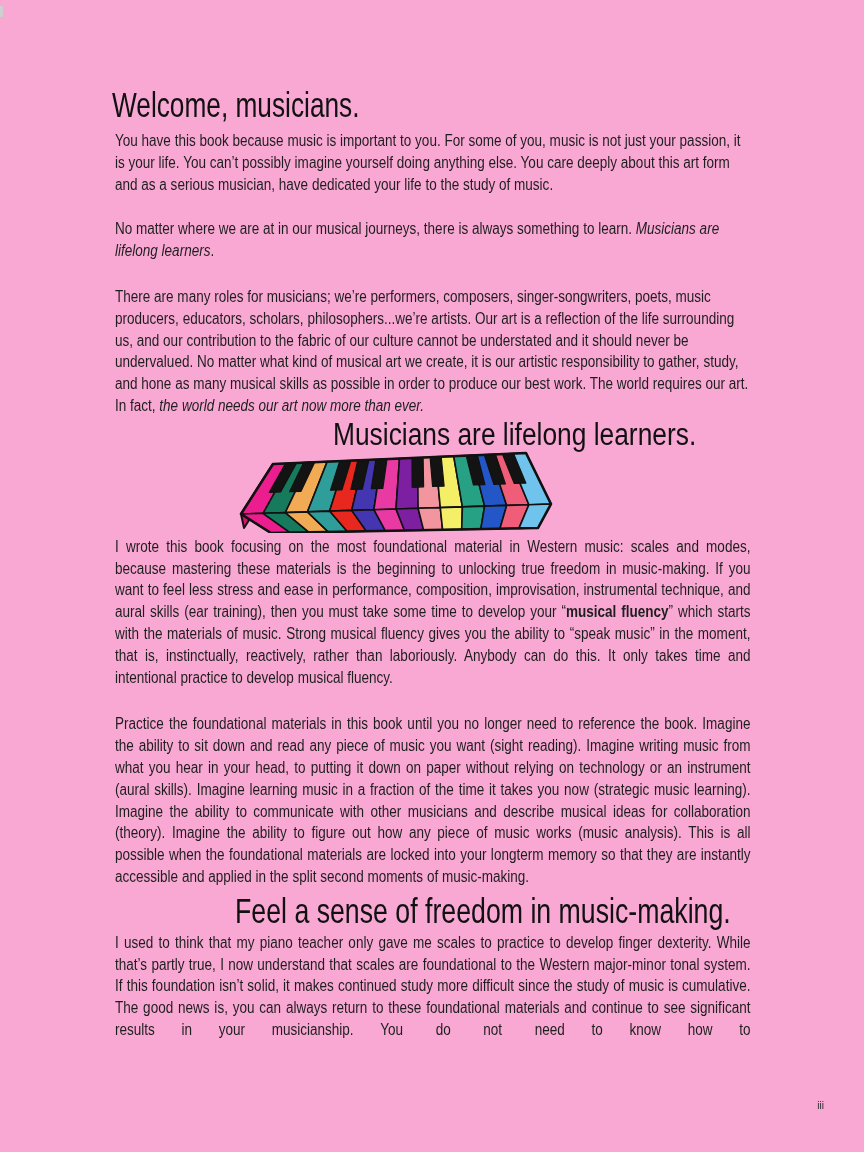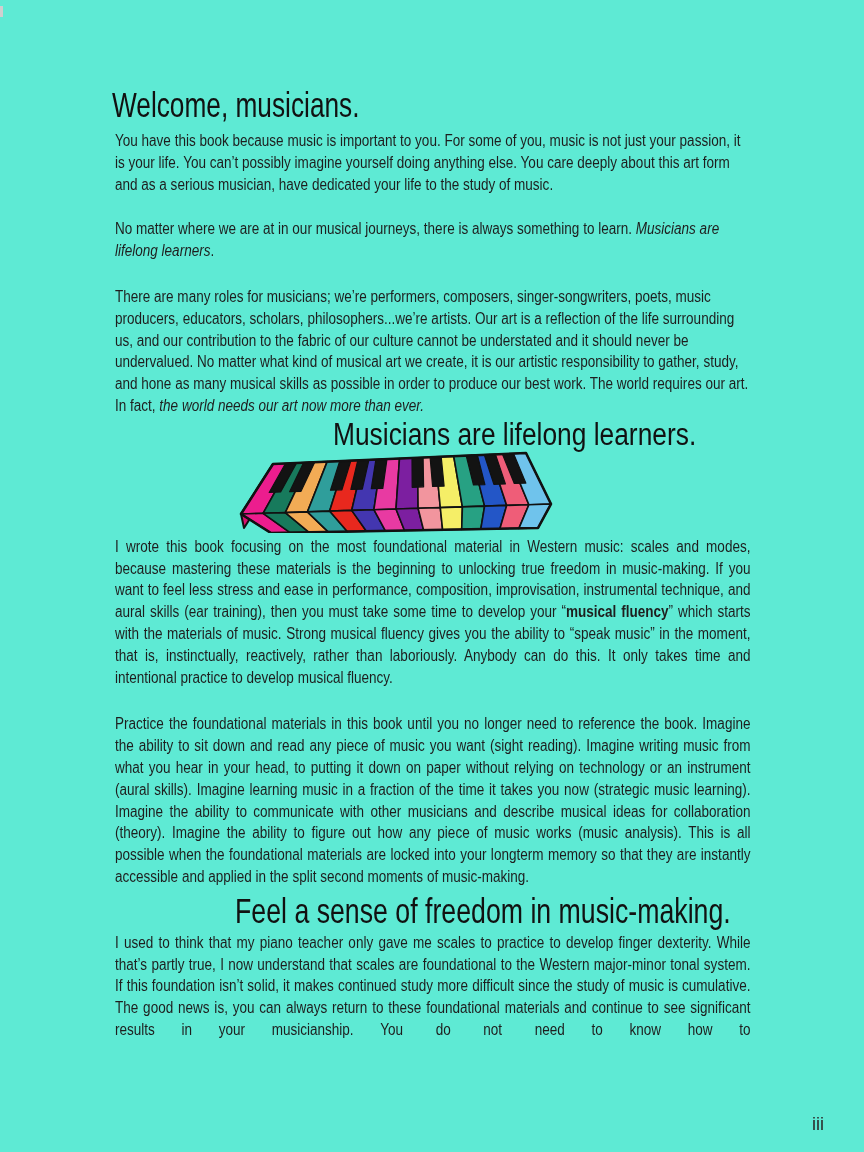--- a/index.html
+++ b/index.html
@@ -1,19 +1,19 @@
 <!DOCTYPE html>
 <html><head>
 <meta charset="utf-8">
 <style>
   html, body { margin: 0; padding: 0; background: #ffffff; }
   .page {
     position: relative;
     width: 864px; height: 1152px;
-    background: #5eead4;
+    background: #f9a8d4;
     overflow: hidden;
     font-family: "Liberation Sans", sans-serif;
     color: #1e1e1e;
   }
   .artifact {
     position: absolute; left: 0; top: 6px; width: 3px; height: 11px;
     background: #cfcfcf;
   }
   .column {
     position: absolute; left: 115px; top: 85px; width: 752px;
@@ -58,21 +58,21 @@
     margin-top: 3px;
   }
   .piano-wrap {
     width: 330px; height: 82px;
     margin: -2px 0 0 113px;
     position: relative;
   }
   .piano-wrap svg { display: block; }
   .page-number {
     position: absolute; top: 1100px; right: 40px;
-    font-size: 18px; color: #2b2b2b; margin-top: 14px;
+    font-size: 10px; color: #2b2b2b;
   }
 </style>
 </head>
 <body>
 
 <div class="page">
   <div class="artifact"></div>
 
   <div class="column">
 

